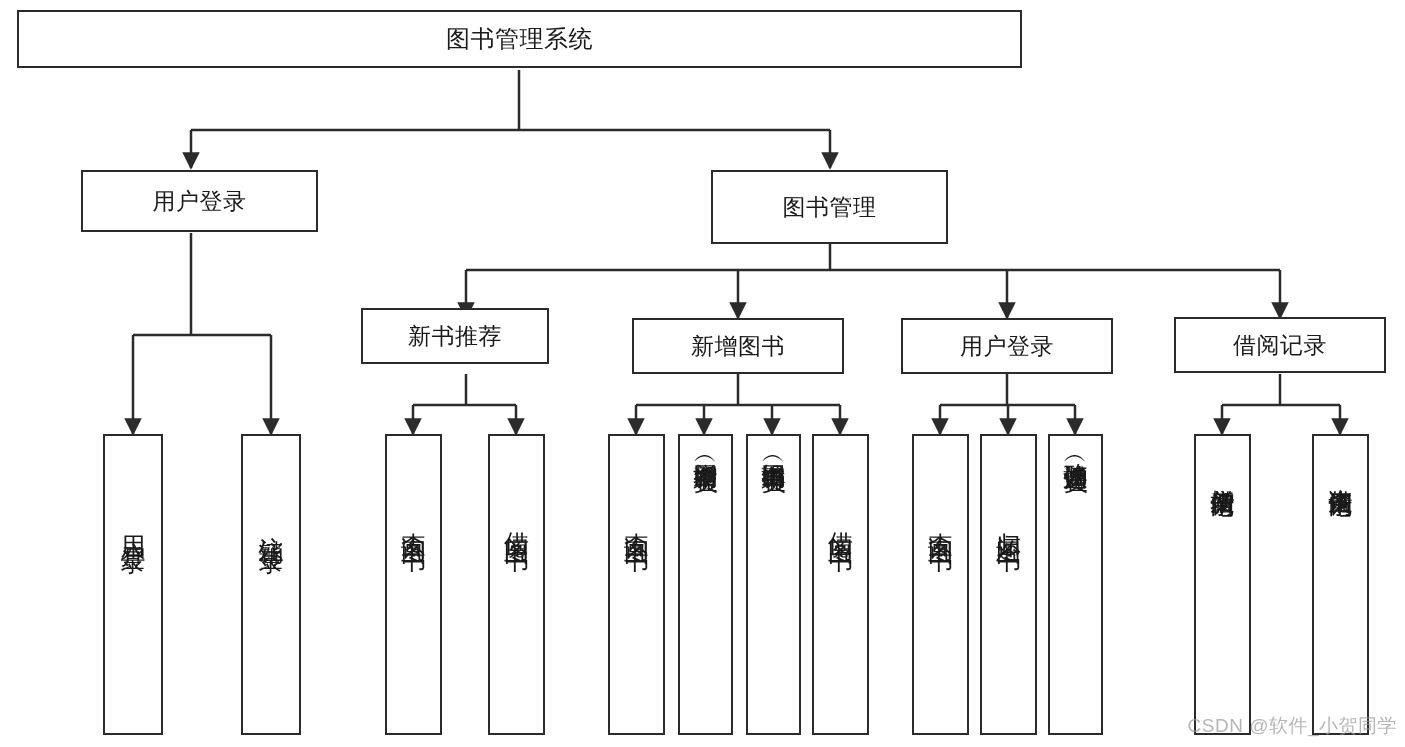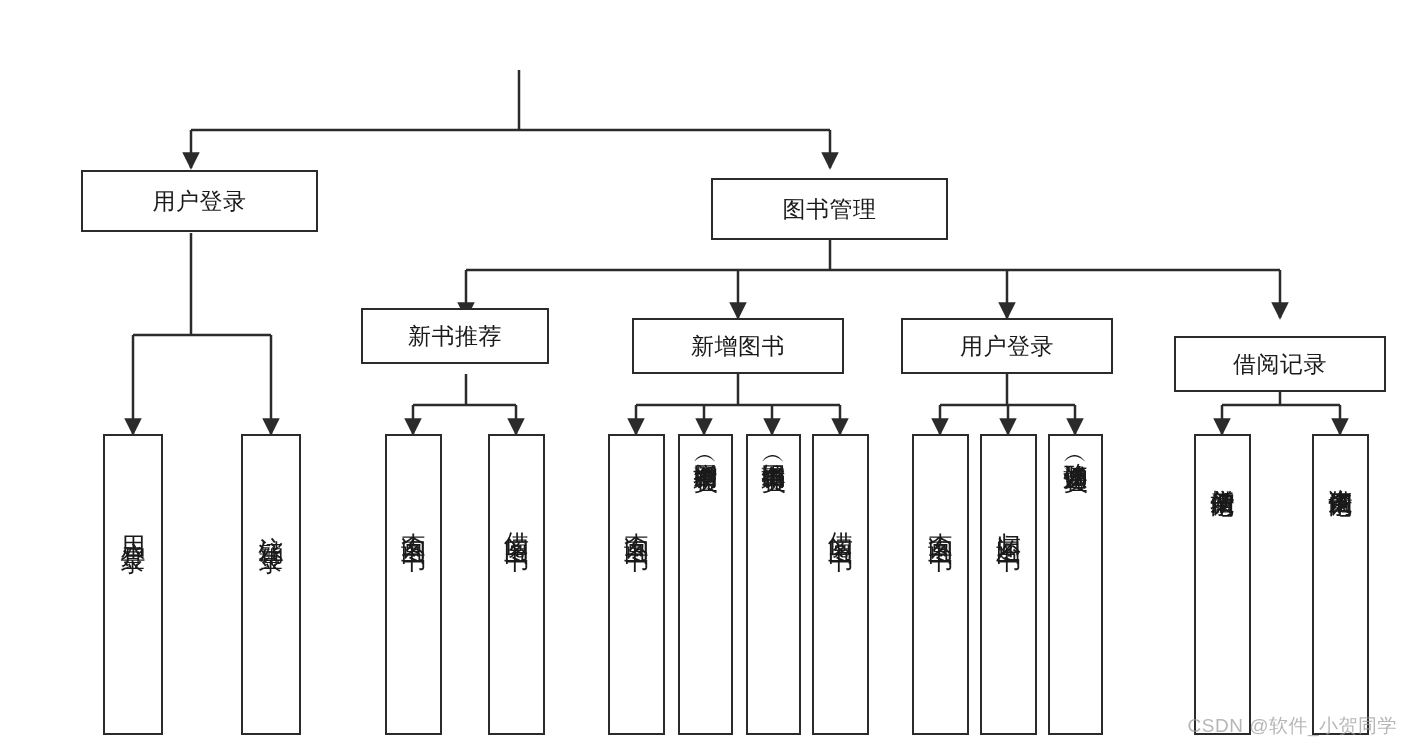--- a/index.html
+++ b/index.html
@@ -128,42 +128,45 @@
       <path d="M 1008 405 L 1008 434" marker-end="url(#arrow)"></path>
       <path d="M 1075 405 L 1075 434" marker-end="url(#arrow)"></path>
 
       <path d="M 1280 374 L 1280 405"></path>
       <path d="M 1222 405 L 1340 405"></path>
       <path d="M 1222 405 L 1222 434" marker-end="url(#arrow)"></path>
       <path d="M 1340 405 L 1340 434" marker-end="url(#arrow)"></path>
     </g>
   </svg>
 
+  <div class="node h-node" id="node-root" style="left:17px; top:10px; width:1005px; height:58px;">
+    <span class="label">图书管理系统</span>
+  </div>
 
   <div class="node h-node" style="left:81px; top:170px; width:237px; height:62px;">
     <span class="label">用户登录</span>
   </div>
 
-  <div class="node h-node" style="left:711px; top:170px; width:237px; height:62px;margin-top:8px;">
+  <div class="node h-node" style="left:711px; top:170px; width:237px; height:74px;">
     <span class="label">图书管理</span>
   </div>
 
   <div class="node h-node" style="left:361px; top:308px; width:188px; height:56px;">
     <span class="label">新书推荐</span>
   </div>
 
   <div class="node h-node" style="left:632px; top:318px; width:212px; height:56px;">
     <span class="label">新增图书</span>
   </div>
 
   <div class="node h-node" style="left:901px; top:318px; width:212px; height:56px;">
     <span class="label">用户登录</span>
   </div>
 
-  <div class="node h-node" style="left:1174px; top:336px; width:212px; height:56px;">
+  <div class="node h-node" style="left:1174px; top:317px; width:212px; height:56px;">
     <span class="label">借阅记录</span>
   </div>
 
   <div class="node v-node" style="left:103px; top:434px; width:60px; height:301px; padding-top:80px;">
     <span class="label">用户登录</span>
   </div>
 
   <div class="node v-node" style="left:241px; top:434px; width:60px; height:301px; padding-top:80px;">
     <span class="label">注销登录</span>
   </div>

